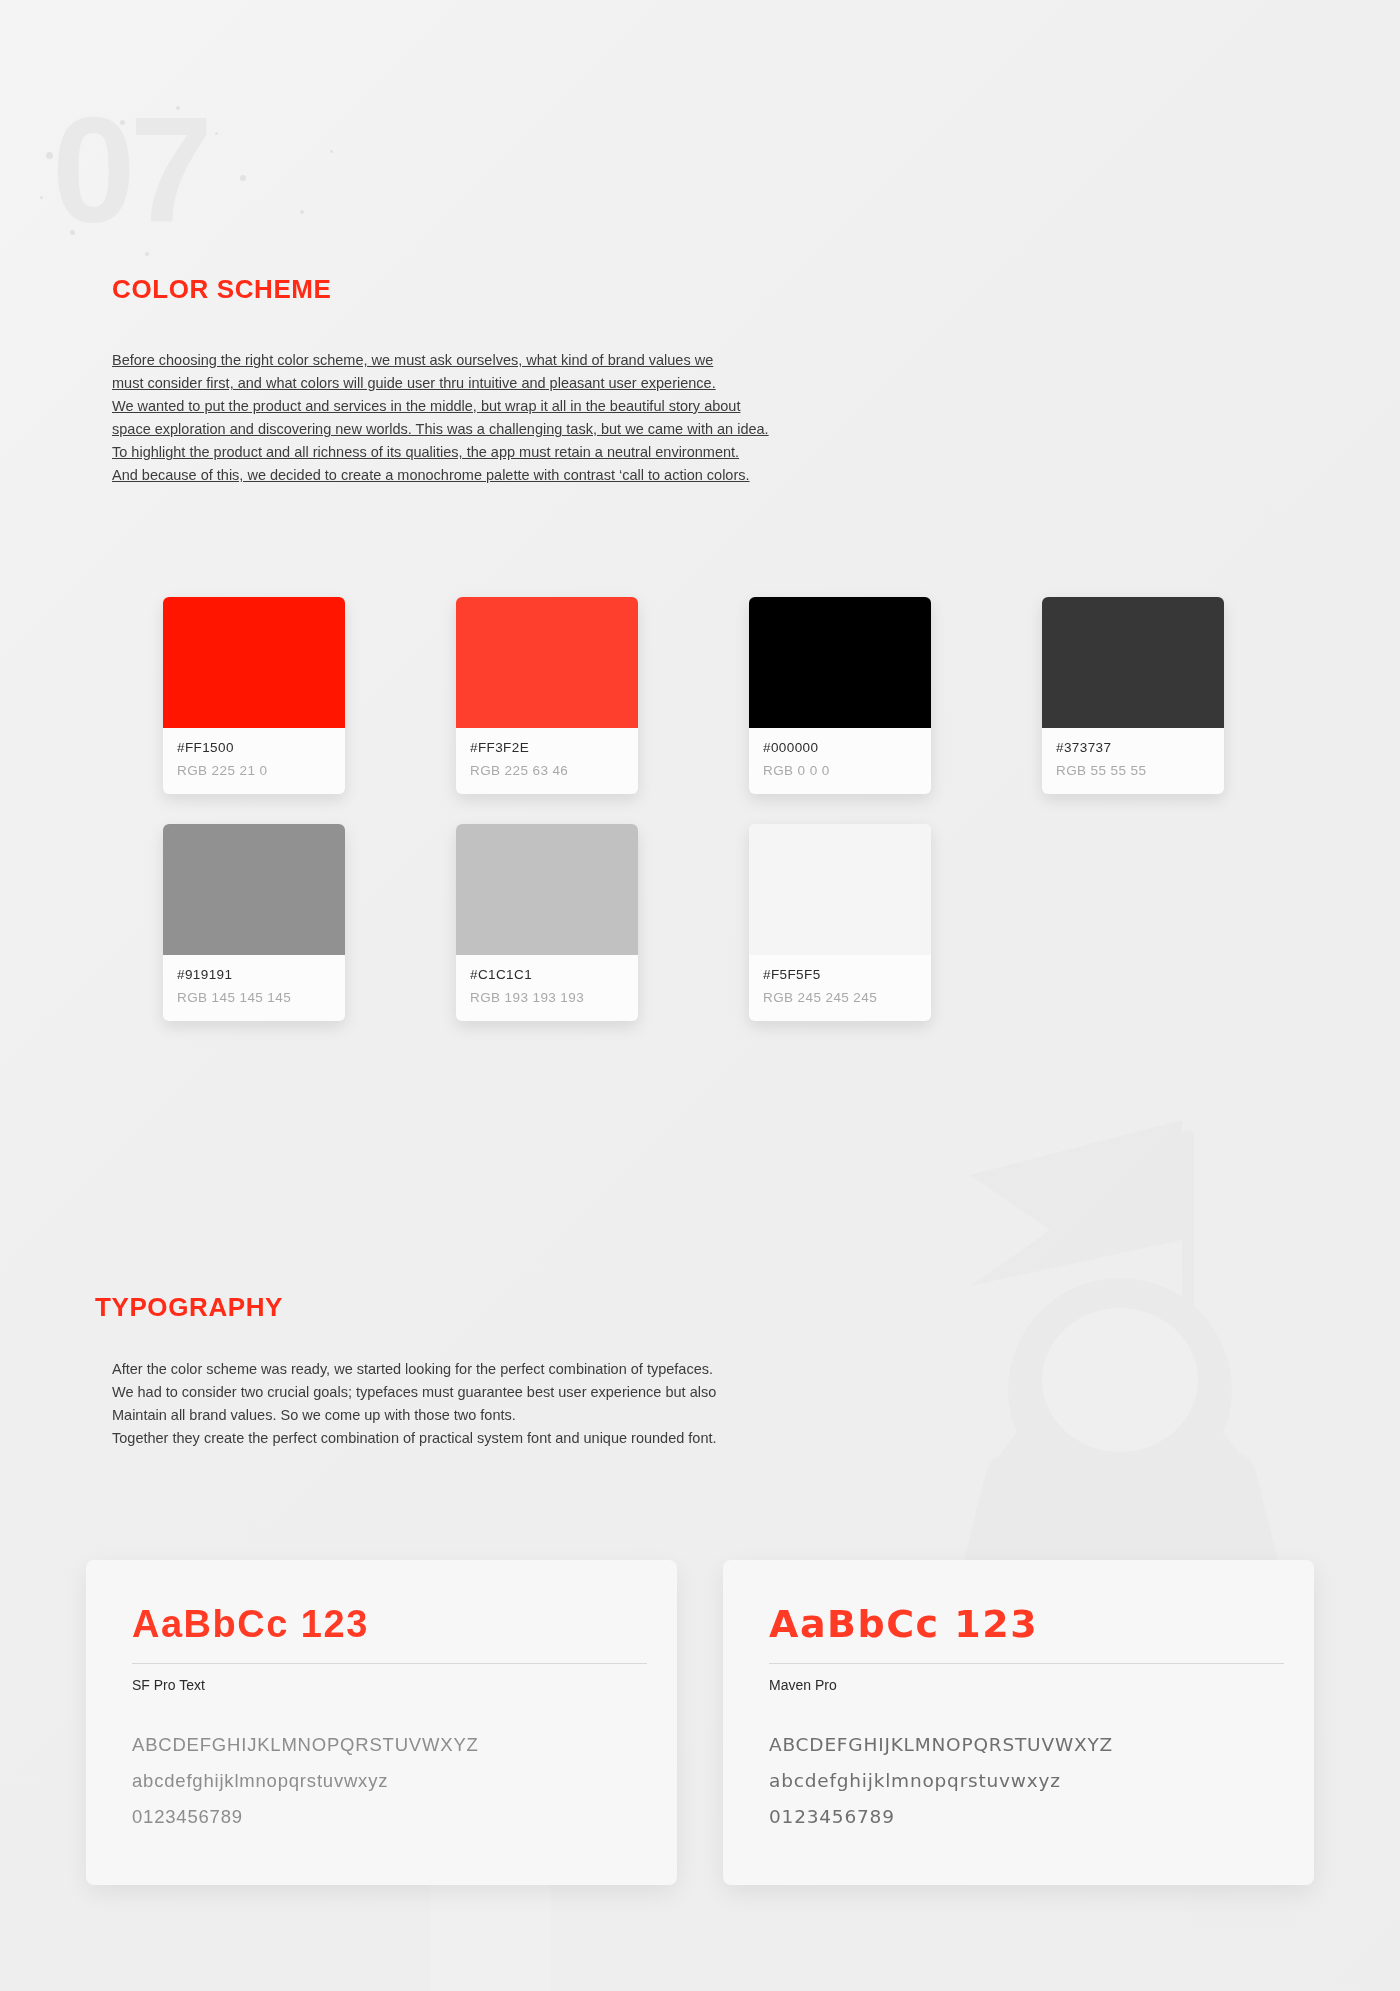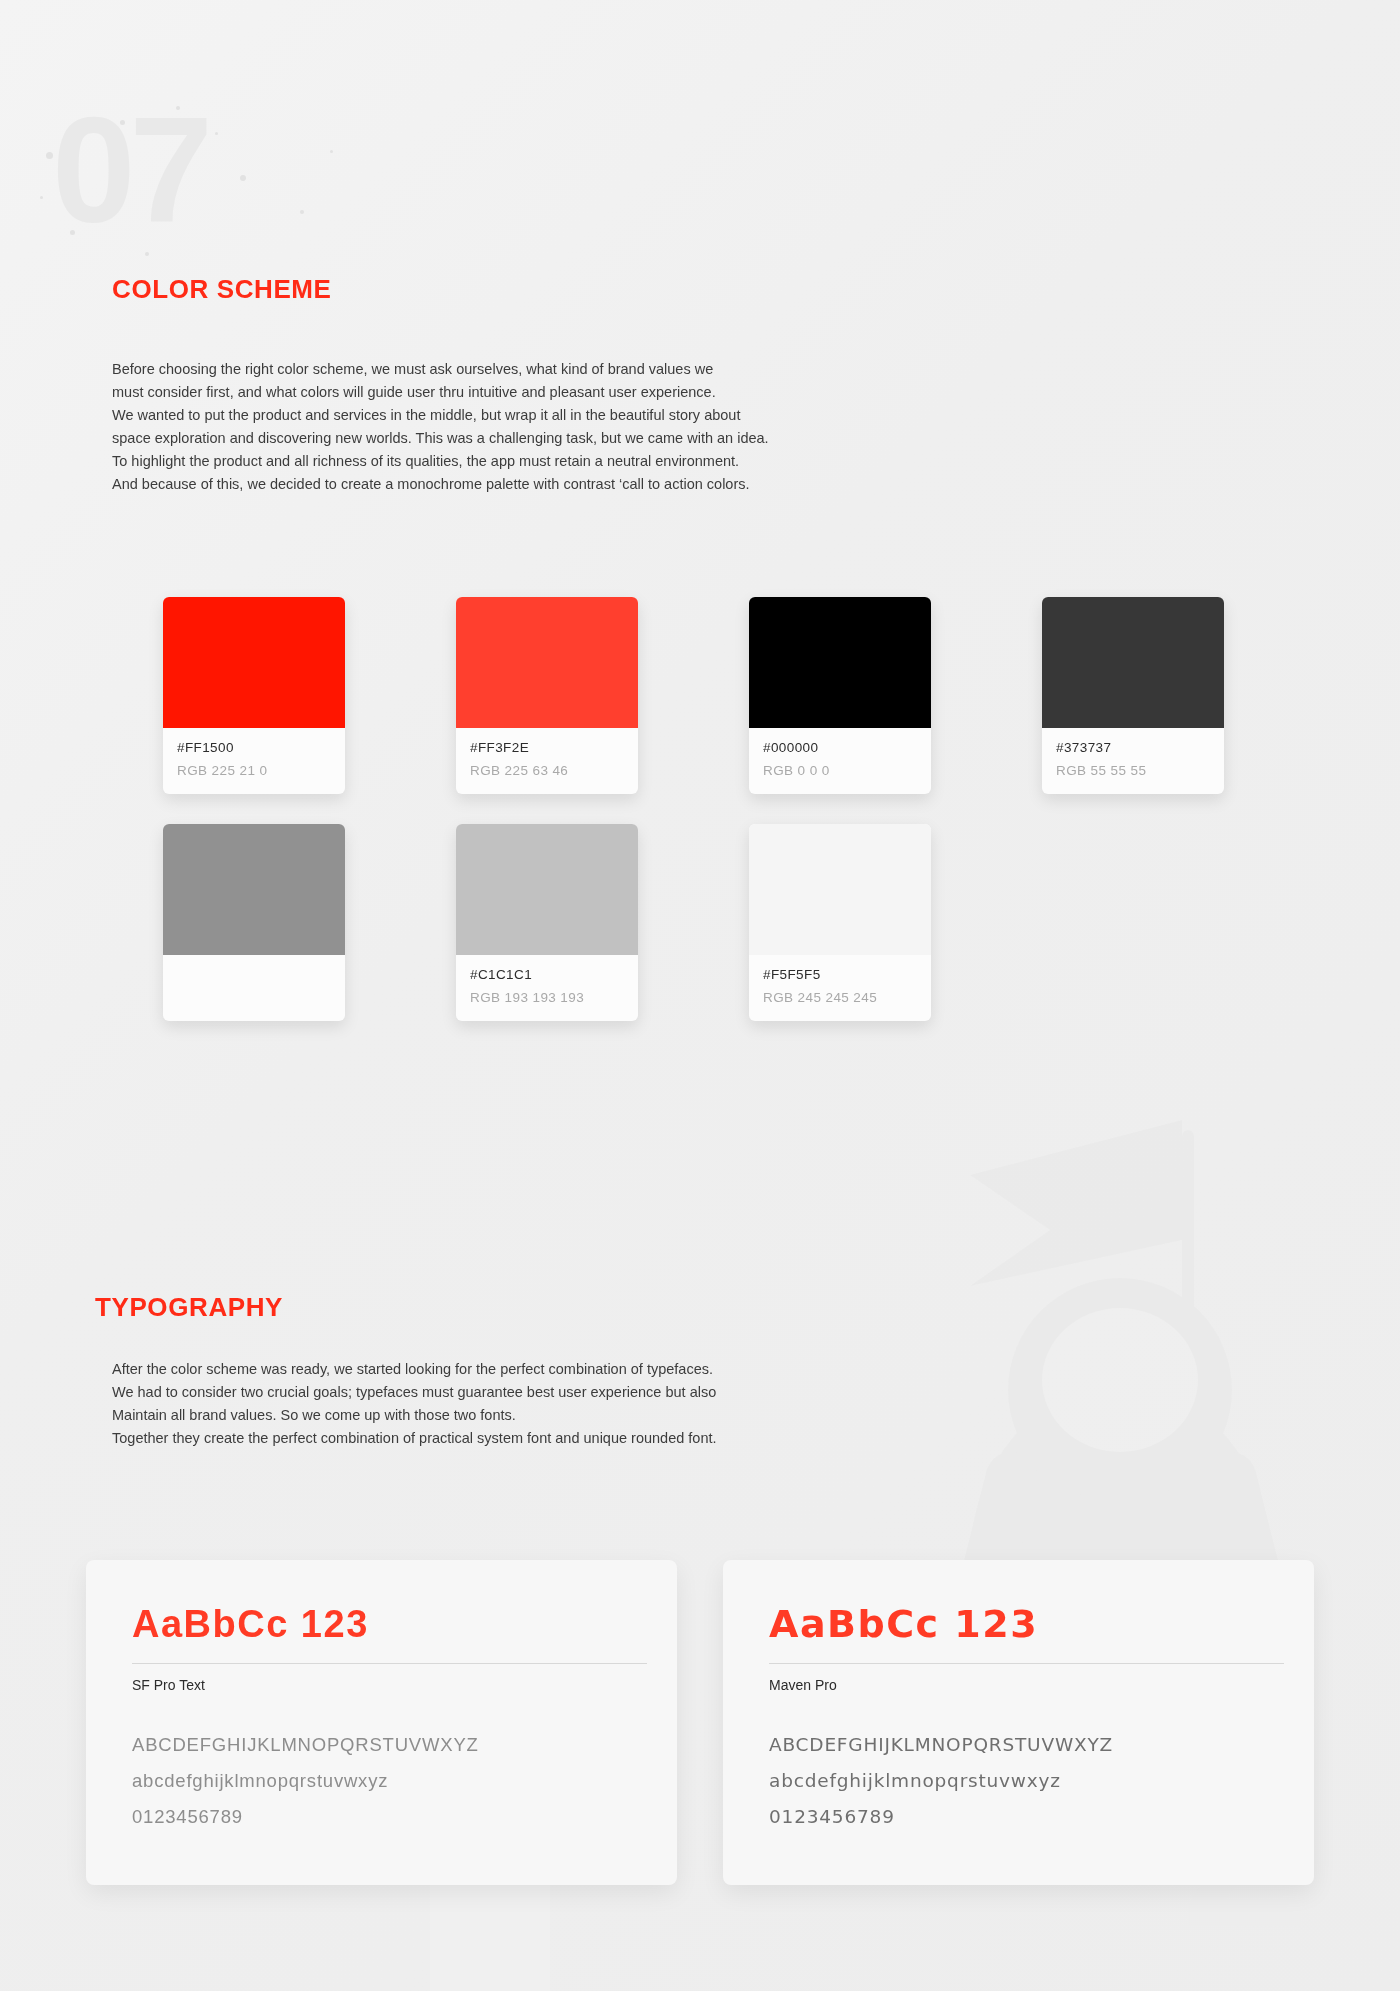--- a/index.html
+++ b/index.html
@@ -201,21 +201,21 @@
       <rect x="400" y="360" width="52" height="180" rx="26" transform="rotate(-14 426 450)"></rect>
     </g>
     <g fill="#f0f0f0">
       <ellipse cx="300" cy="290" rx="78" ry="72"></ellipse>
     </g>
   </svg>
 
   <div class="bg-big-num-2">2</div>
 
   <div class="section-title" style="left:112px; top:274px;">COLOR SCHEME</div>
-  <div class="body-copy" style="left:112px; top:358px; width:860px;">Before choosing the right color scheme, we must ask ourselves, what kind of brand values we
+  <div class="body-copy" style="left:112px; top:349px; width:860px;text-decoration:underline;">Before choosing the right color scheme, we must ask ourselves, what kind of brand values we
 must consider first, and what colors will guide user thru intuitive and pleasant user experience.
 We wanted to put the product and services in the middle, but wrap it all in the beautiful story about
 space exploration and discovering new worlds. This was a challenging task, but we came with an idea.
 To highlight the product and all richness of its qualities, the app must retain a neutral environment.
 And because of this, we decided to create a monochrome palette with contrast ‘call to action colors.</div>
 
   <div class="swatch-grid">
     <div class="swatch">
       <span class="swatch-color" style="background:#FF1500;"></span>
       <div class="swatch-info">
@@ -239,20 +239,24 @@
     </div>
     <div class="swatch">
       <span class="swatch-color" style="background:#373737;"></span>
       <div class="swatch-info">
         <div class="swatch-hex">#373737</div>
         <div class="swatch-rgb">RGB 55 55 55</div>
       </div>
     </div>
     <div class="swatch">
       <span class="swatch-color" style="background:#919191;"></span>
+      <div class="swatch-info">
+        <div class="swatch-hex">#919191</div>
+        <div class="swatch-rgb">RGB 145 145 145</div>
+      </div>
     </div>
     <div class="swatch">
       <span class="swatch-color" style="background:#C1C1C1;"></span>
       <div class="swatch-info">
         <div class="swatch-hex">#C1C1C1</div>
         <div class="swatch-rgb">RGB 193 193 193</div>
       </div>
     </div>
     <div class="swatch">
       <span class="swatch-color" style="background:#F5F5F5;"></span>

